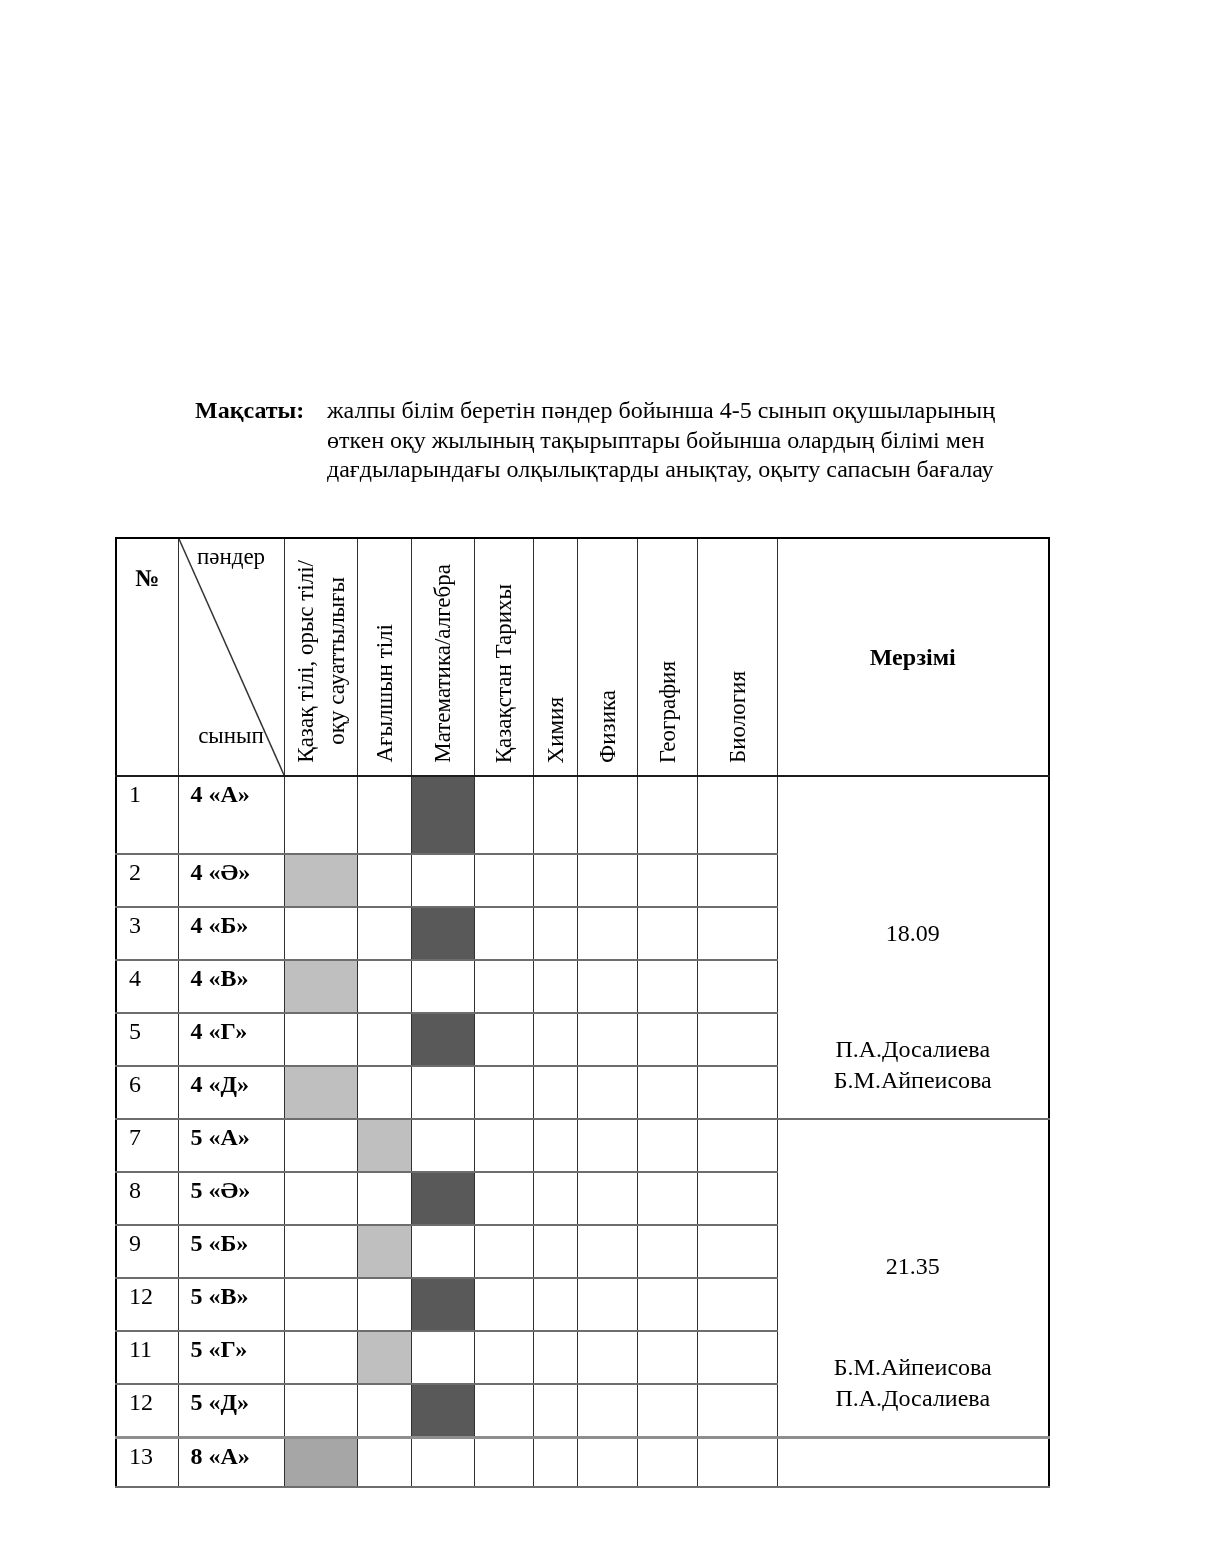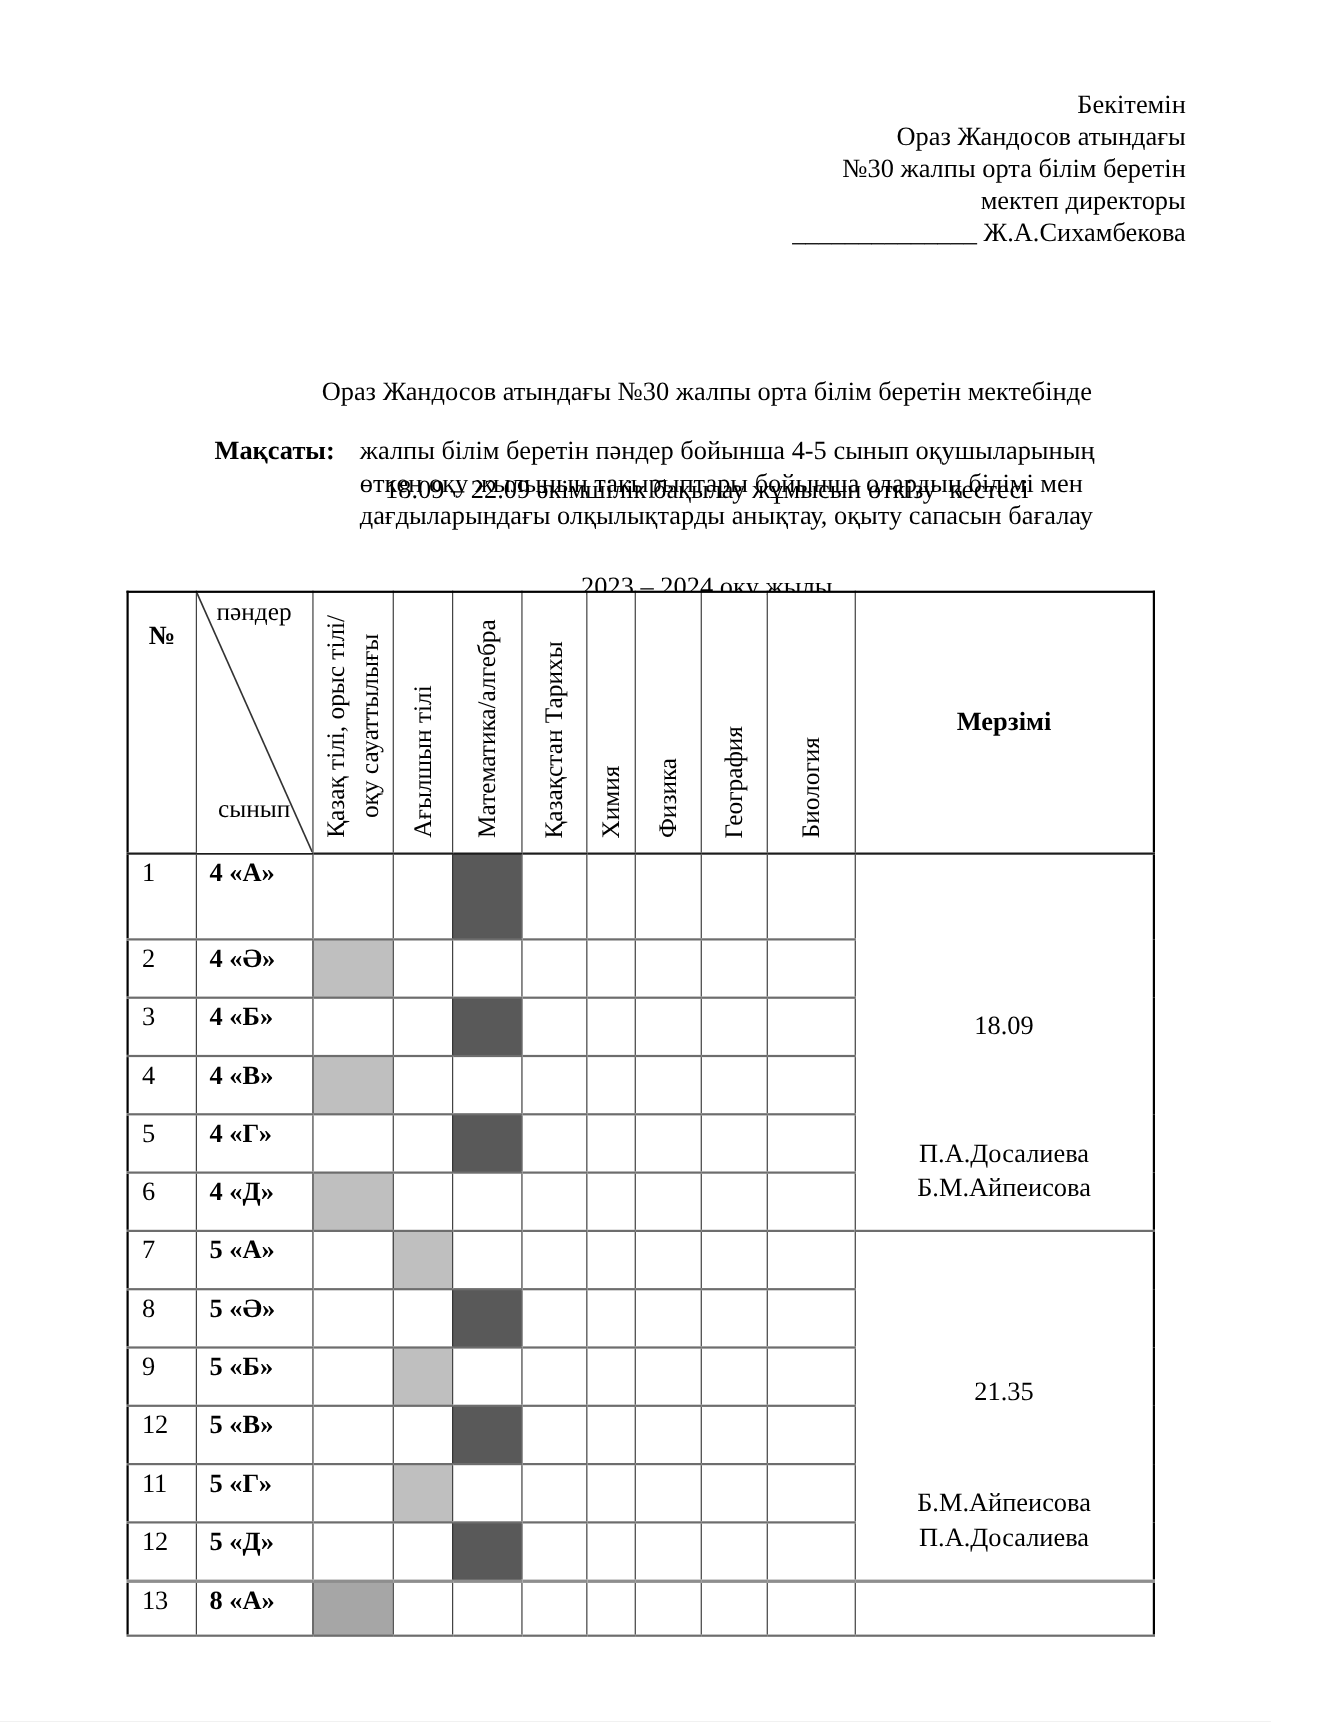--- a/index.html
+++ b/index.html
@@ -71,33 +71,21 @@
   td.c-term{position:relative;font-size:24px;padding-left:40px;}
   .term-date{position:absolute;top:42%;left:0;right:0;text-align:center;}
   .term-teachers{position:absolute;bottom:22px;left:0;right:0;text-align:center;
     line-height:31px;white-space:pre-line;}
 </style>
 </head>
 <body>
 
 <div class="page">
 
-  <div class="approval">
-    <div>Бекітемін</div>
-    <div>Ораз Жандосов атындағы</div>
-    <div>№30 жалпы орта білім беретін</div>
-    <div>мектеп директоры</div>
-    <div>______________ Ж.А.Сихамбекова</div>
-  </div>
-
-  <div class="doc-title">
-    <div>Ораз Жандосов атындағы №30 жалпы орта білім беретін мектебінде</div>
-    <div>18.09 – 22.09 әкімшілік бақылау жұмысын өткізу  кестесі</div>
-    <div>2023 – 2024 оқу жылы</div>
-  </div>
+
 
   <div class="purpose">
     <div class="p-label">Мақсаты:</div>
     <div class="p-text">жалпы білім беретін пәндер бойынша 4-5 сынып оқушыларының өткен оқу жылының тақырыптары бойынша олардың білімі мен дағдыларындағы олқылықтарды анықтау, оқыту сапасын бағалау</div>
   </div>
 
   <table class="schedule">
     <colgroup>
       <col style="width:62px">
         <col style="width:106px">

